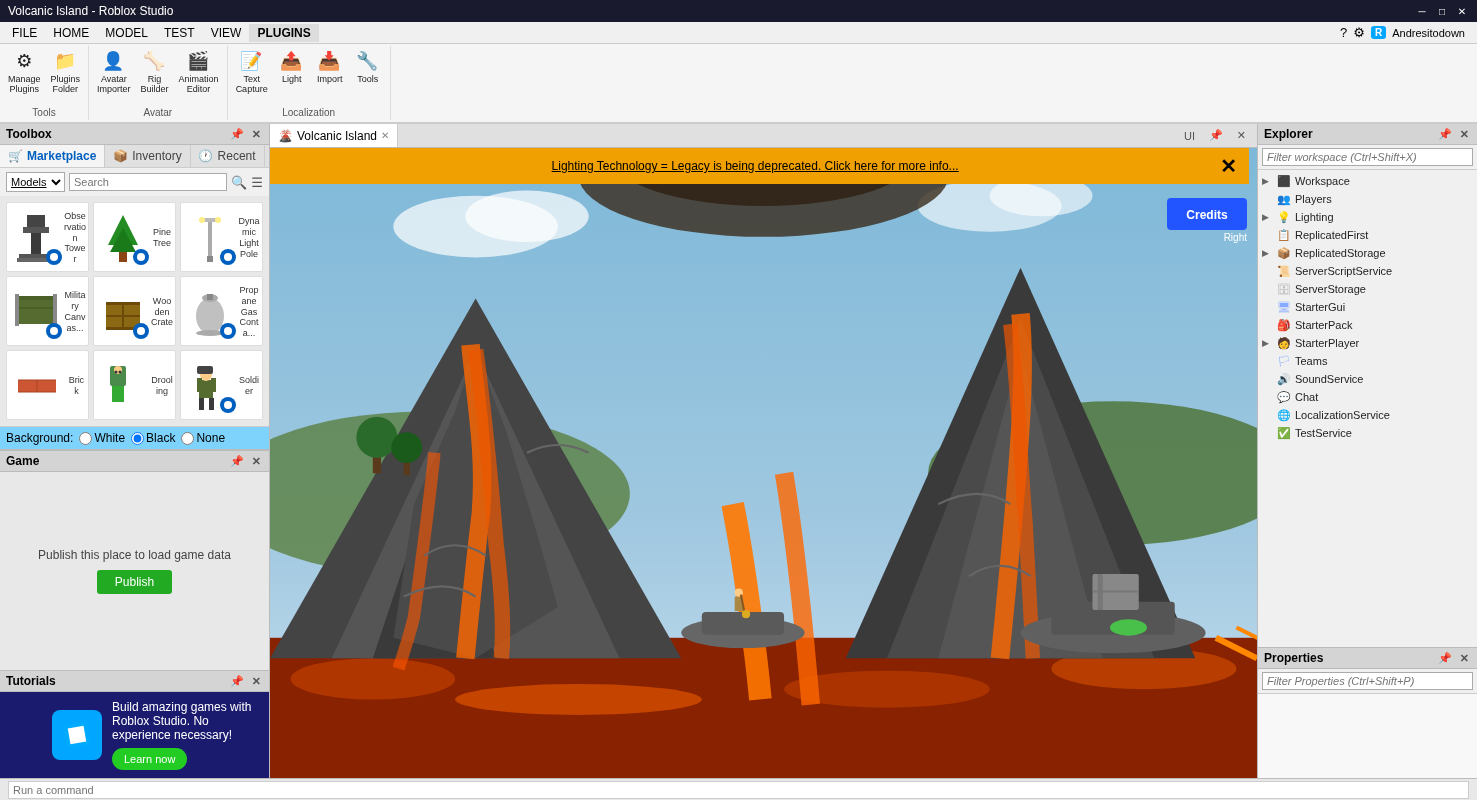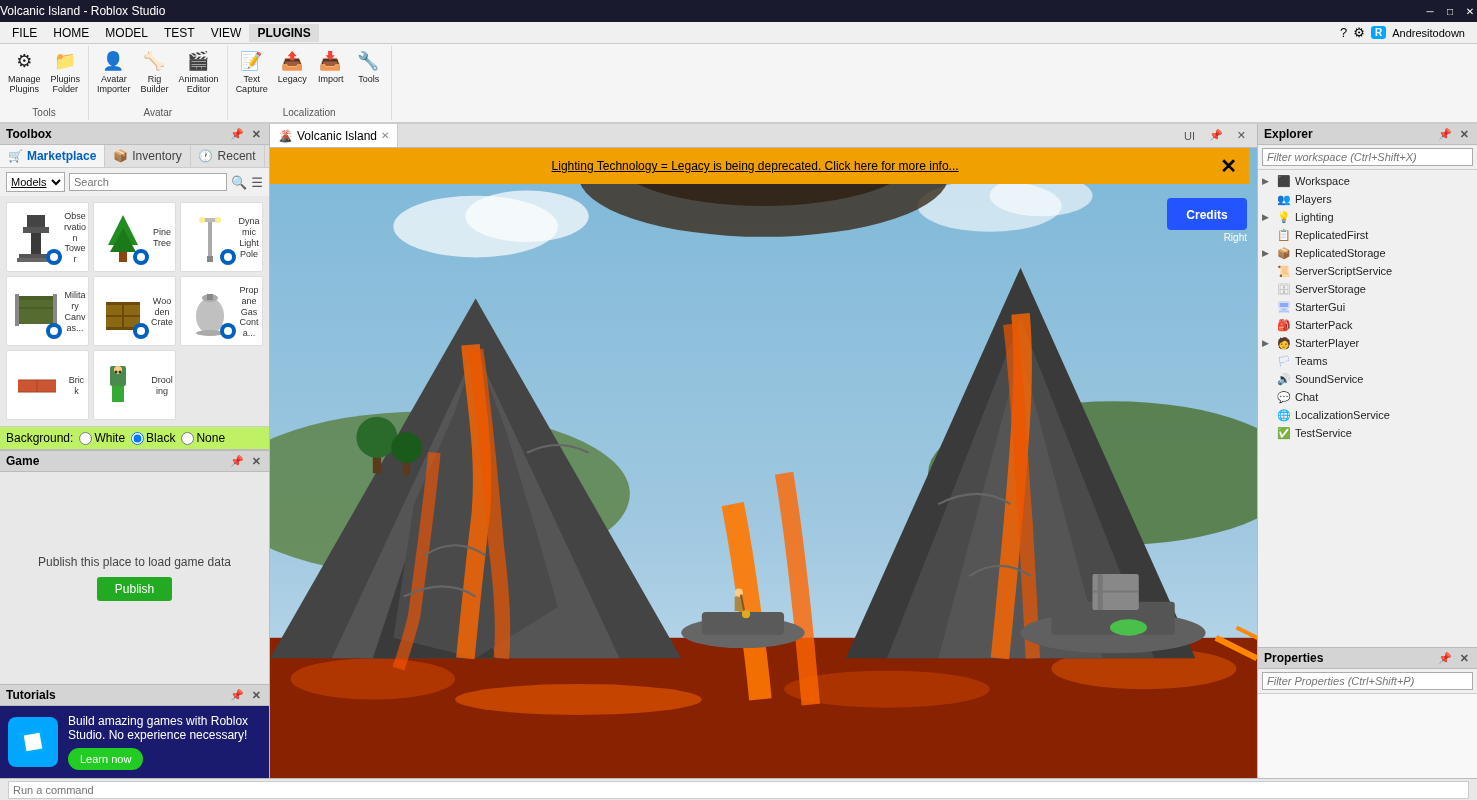--- a/index.html
+++ b/index.html
@@ -6,21 +6,21 @@
     body { background: #c0c0c0; overflow: hidden; width: 1477px; height: 800px; display: flex; flex-direction: column; }
 
     
     #title-bar {
       background: #1a1a2e;
       color: white;
       height: 22px;
       display: flex;
       align-items: center;
       justify-content: space-between;
-      padding: 0 0;
+      padding: 0 8px;
       flex-shrink: 0;
     }
     #title-bar .controls { display: flex; gap: 6px; }
     #title-bar .ctrl-btn { width: 14px; height: 14px; display: flex; align-items: center; justify-content: center; cursor: pointer; font-size: 10px; color: white; }
 
     
     #menu-bar {
       background: #f0f0f0;
       height: 22px;
       display: flex;
@@ -224,21 +224,21 @@
       justify-content: center;
     }
     .item-badge svg { width: 10px; height: 10px; }
 
     
     .bg-selector {
       display: flex;
       align-items: center;
       gap: 6px;
       padding: 4px 6px;
-      background: #bef264;
+      background: #7dd3fc;
       border-top: 1px solid #ccc;
       font-size: 11px;
     }
     .bg-option {
       display: flex;
       align-items: center;
       gap: 2px;
       cursor: pointer;
     }
     .bg-option input { cursor: pointer; }
@@ -289,20 +289,21 @@
       align-items: center;
       justify-content: space-between;
       border-bottom: 1px solid #bbb;
     }
     .tutorials-content {
       display: flex;
       align-items: center;
       padding: 8px;
       gap: 10px;
       background: #1a1a6e;
+      margin-left: 44px;
     }
     .roblox-logo {
       width: 50px;
       height: 50px;
       background: #00a6ff;
       border-radius: 8px;
       display: flex;
       align-items: center;
       justify-content: center;
       flex-shrink: 0;
@@ -616,21 +617,21 @@
   </div>
 
   <div class="toolbar-group">
     <div class="toolbar-buttons">
       <button class="tb-btn">
         <span class="tb-icon">📝</span>
         <span style="font-size:9px; text-align:center;">Text<br>Capture</span>
       </button>
       <button class="tb-btn">
         <span class="tb-icon">📤</span>
-        <span style="font-size:9px; text-align:center;">Legacy</span>
+        <span style="font-size:9px; text-align:center;">Light</span>
       </button>
       <button class="tb-btn">
         <span class="tb-icon">📥</span>
         <span style="font-size:9px; text-align:center;">Import</span>
       </button>
       <button class="tb-btn">
         <span class="tb-icon">🔧</span>
         <span style="font-size:9px; text-align:center;">Tools</span>
       </button>
     </div>
@@ -803,20 +804,39 @@
               <rect x="14" y="8" width="16" height="20" fill="#4a8a4a" rx="2"></rect>
               <rect x="16" y="28" width="12" height="16" fill="#33aa33"></rect>
               <ellipse cx="22" cy="12" rx="4" ry="4" fill="#ffcc88"></ellipse>
               <ellipse cx="20" cy="14" rx="1.5" ry="1.5" fill="#333"></ellipse>
               <ellipse cx="24" cy="14" rx="1.5" ry="1.5" fill="#333"></ellipse>
             </svg>
           </div>
           <span class="item-label">Drooling</span>
         </div>
 
+        <div class="item-card">
+          <div class="item-thumb">
+            <svg width="55" height="55" viewBox="0 0 55 55">
+              <rect x="16" y="22" width="14" height="18" fill="#556b2f"></rect>
+              <ellipse cx="23" cy="16" rx="6" ry="7" fill="#ffcc88"></ellipse>
+              <rect x="14" y="20" width="5" height="14" fill="#556b2f"></rect>
+              <rect x="28" y="20" width="5" height="14" fill="#556b2f"></rect>
+              <rect x="16" y="40" width="5" height="12" fill="#3a3a3a"></rect>
+              <rect x="26" y="40" width="5" height="12" fill="#3a3a3a"></rect>
+              <rect x="14" y="8" width="16" height="8" fill="#444" rx="2"></rect>
+            </svg>
+            <div class="item-badge">
+              <svg viewBox="0 0 10 10" fill="white">
+                  <circle cx="5" cy="5" r="4"></circle>
+                </svg>
+            </div>
+          </div>
+          <span class="item-label">Soldier</span>
+        </div>
 
       </div>
 
       <div class="bg-selector">
         <span>Background:</span>
         <label class="bg-option">
           <input type="radio" name="bg" style="">
           <span>White</span>
         </label>
         <label class="bg-option">

